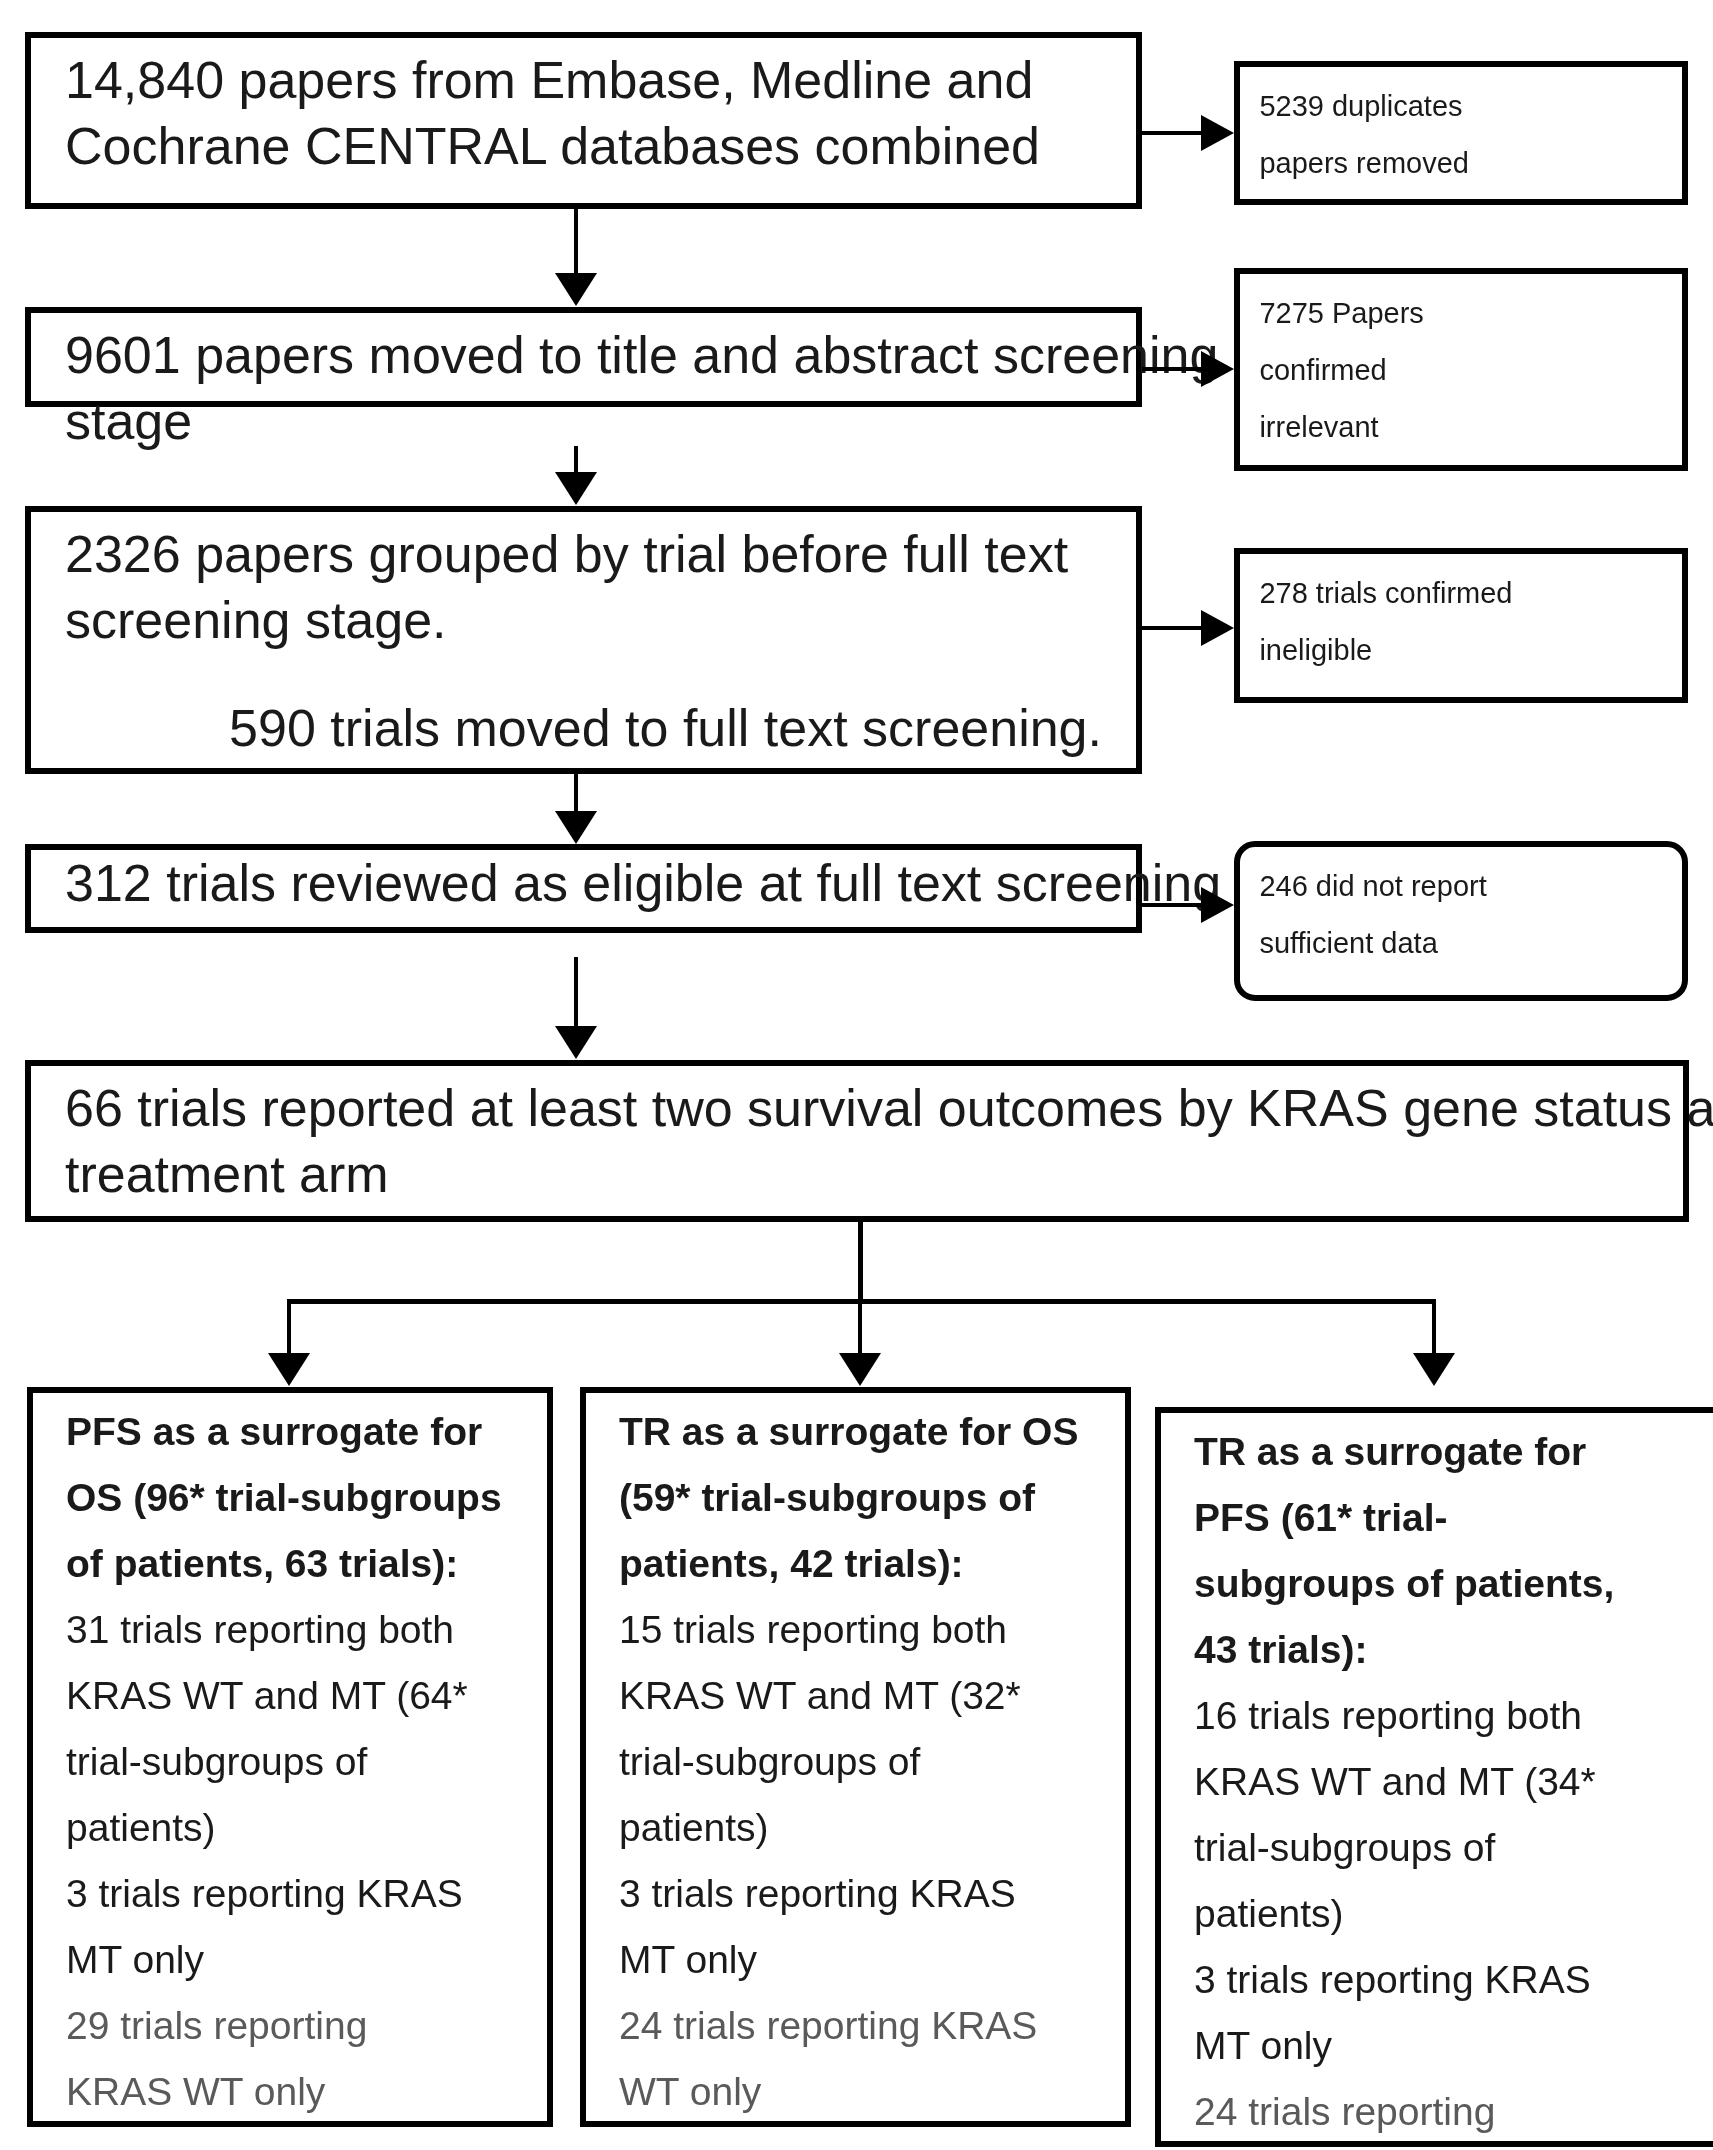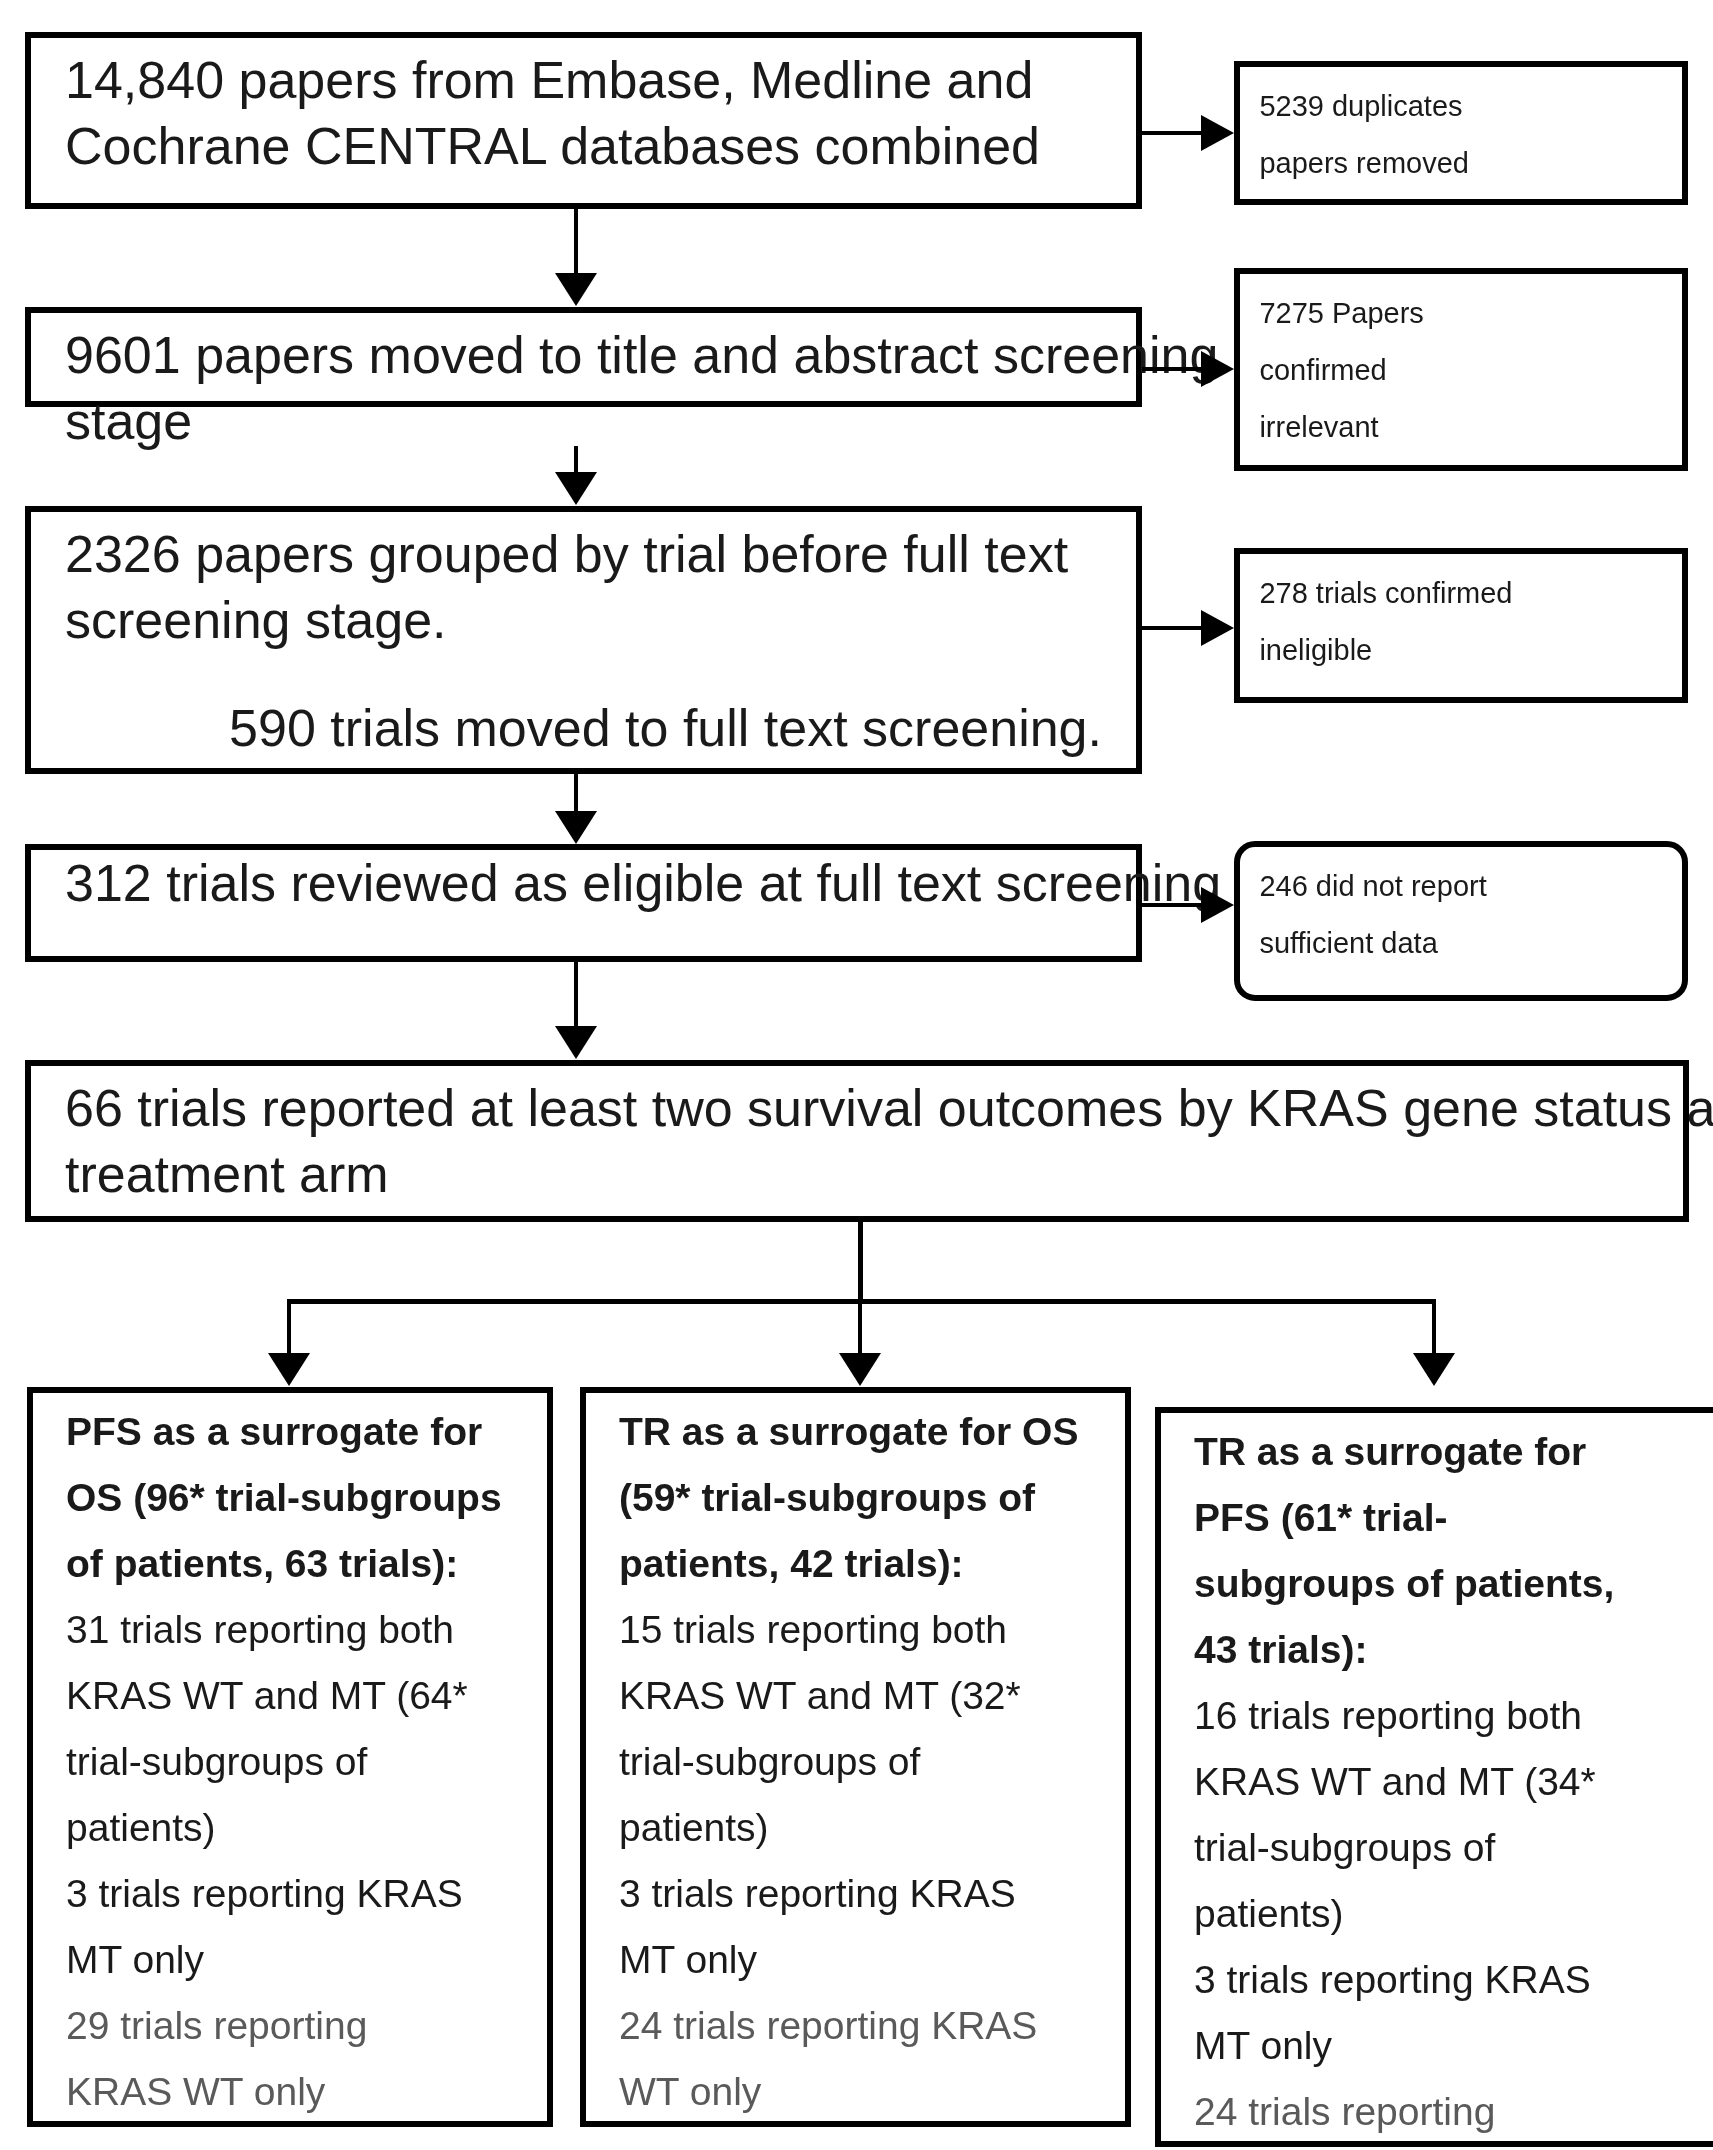--- a/index.html
+++ b/index.html
@@ -68,21 +68,21 @@
     <div class="lines">9601 papers moved to title and abstract screening
 stage</div>
   </div>
 
   <div class="box main-box" style="left:25px;top:506px;width:1117px;height:268px;">
     <div class="lines">2326 papers grouped by trial before full text
 screening stage.</div>
     <div class="lines para2">590 trials moved to full text screening.</div>
   </div>
 
-  <div class="box main-box" style="left:25px;top:844px;width:1117px;height:118px;padding-top:0;">
+  <div class="box main-box" style="left:25px;top:844px;width:1117px;height:89px;padding-top:0;">
     <div class="lines">312 trials reviewed as eligible at full text screening</div>
   </div>
 
   <div class="box main-box" style="left:25px;top:1060px;width:1664px;height:162px;">
     <div class="lines">66 trials reported at least two survival outcomes by KRAS gene status and
 treatment arm</div>
   </div>
 
   <div class="box side-box" style="left:1234px;top:61px;width:454px;height:144px;">
     <div class="lines">5239 duplicates

